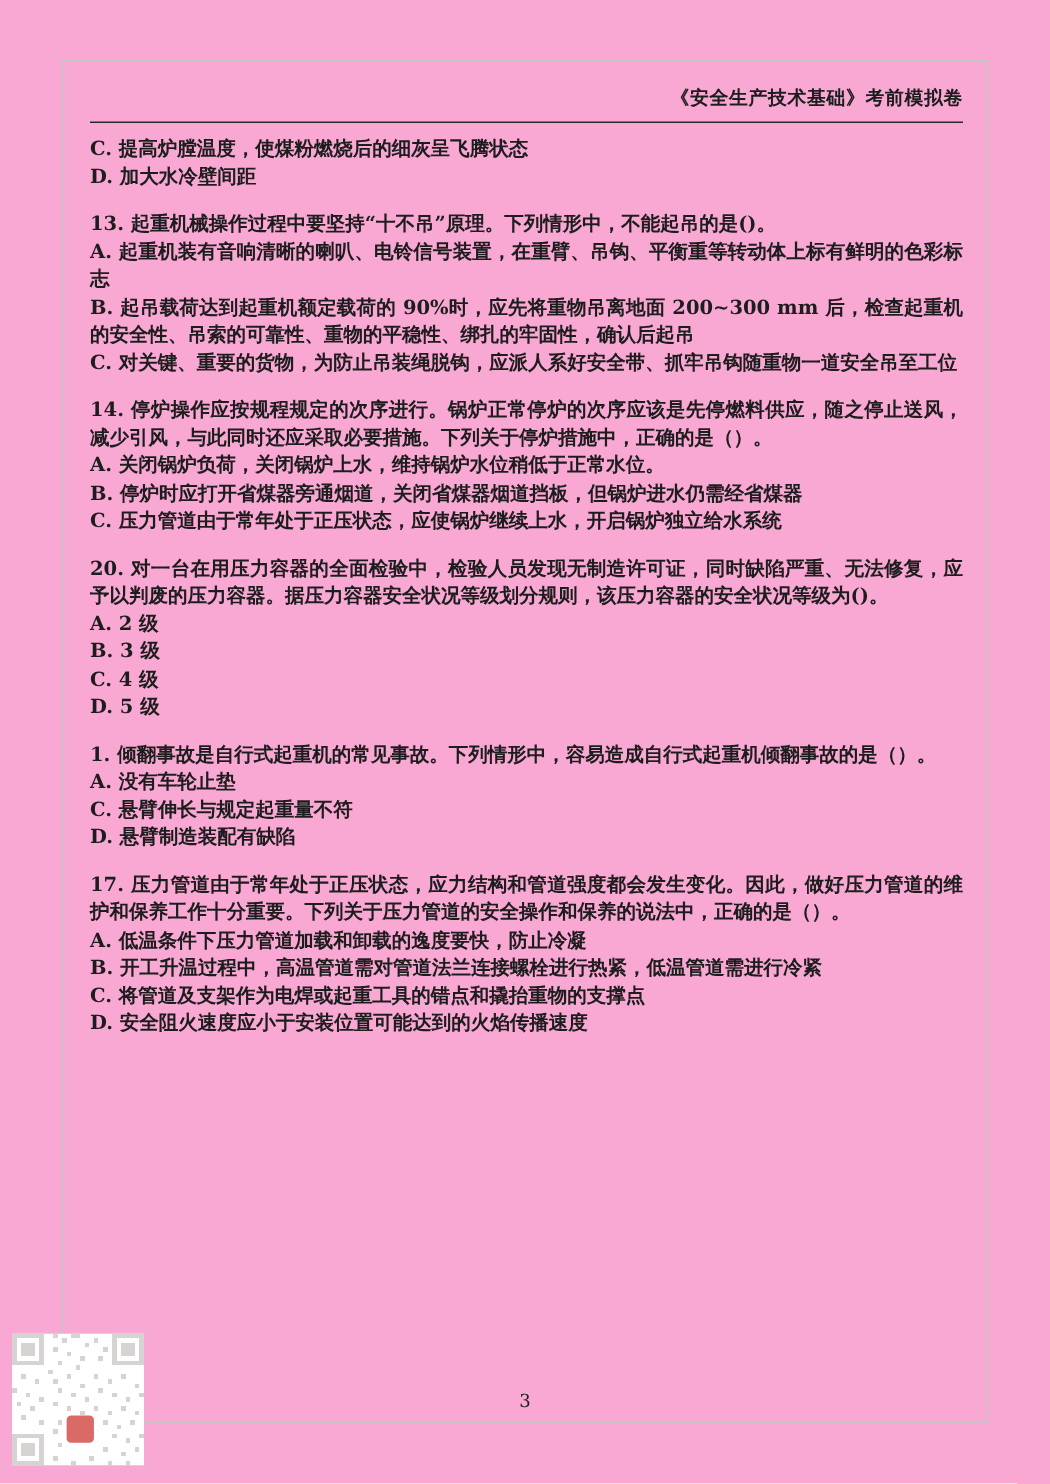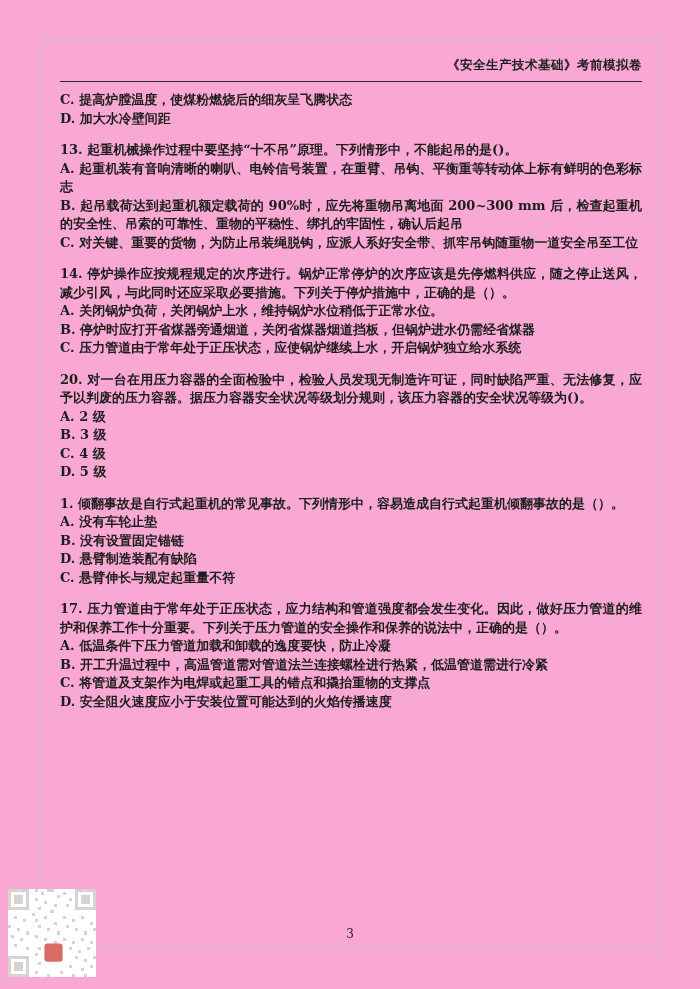--- a/index.html
+++ b/index.html
@@ -102,23 +102,22 @@
         <p class="line">20. 对一台在用压力容器的全面检验中，检验人员发现无制造许可证，同时缺陷严重、无法修复，应予以判废的压力容器。据压力容器安全状况等级划分规则，该压力容器的安全状况等级为()。</p>
         <p class="line">A. 2 级</p>
         <p class="line">B. 3 级</p>
         <p class="line">C. 4 级</p>
         <p class="line">D. 5 级</p>
       </div>
 
       <div class="question">
         <p class="line">1. 倾翻事故是自行式起重机的常见事故。下列情形中，容易造成自行式起重机倾翻事故的是（）。</p>
         <p class="line">A. 没有车轮止垫</p>
-        <p class="line">B. 没有设置固定锚链</p>
+        <p class="line">C. 悬臂伸长与规定起重量不符</p>
         <p class="line">D. 悬臂制造装配有缺陷</p>
-        <p class="line">C. 悬臂伸长与规定起重量不符</p>
       </div>
 
       <div class="question">
         <p class="line">17. 压力管道由于常年处于正压状态，应力结构和管道强度都会发生变化。因此，做好压力管道的维护和保养工作十分重要。下列关于压力管道的安全操作和保养的说法中，正确的是（）。</p>
         <p class="line">A. 低温条件下压力管道加载和卸载的逸度要快，防止冷凝</p>
         <p class="line">B. 开工升温过程中，高温管道需对管道法兰连接螺栓进行热紧，低温管道需进行冷紧</p>
         <p class="line">C. 将管道及支架作为电焊或起重工具的错点和撬抬重物的支撑点</p>
         <p class="line">D. 安全阻火速度应小于安装位置可能达到的火焰传播速度</p>
       </div>
 

